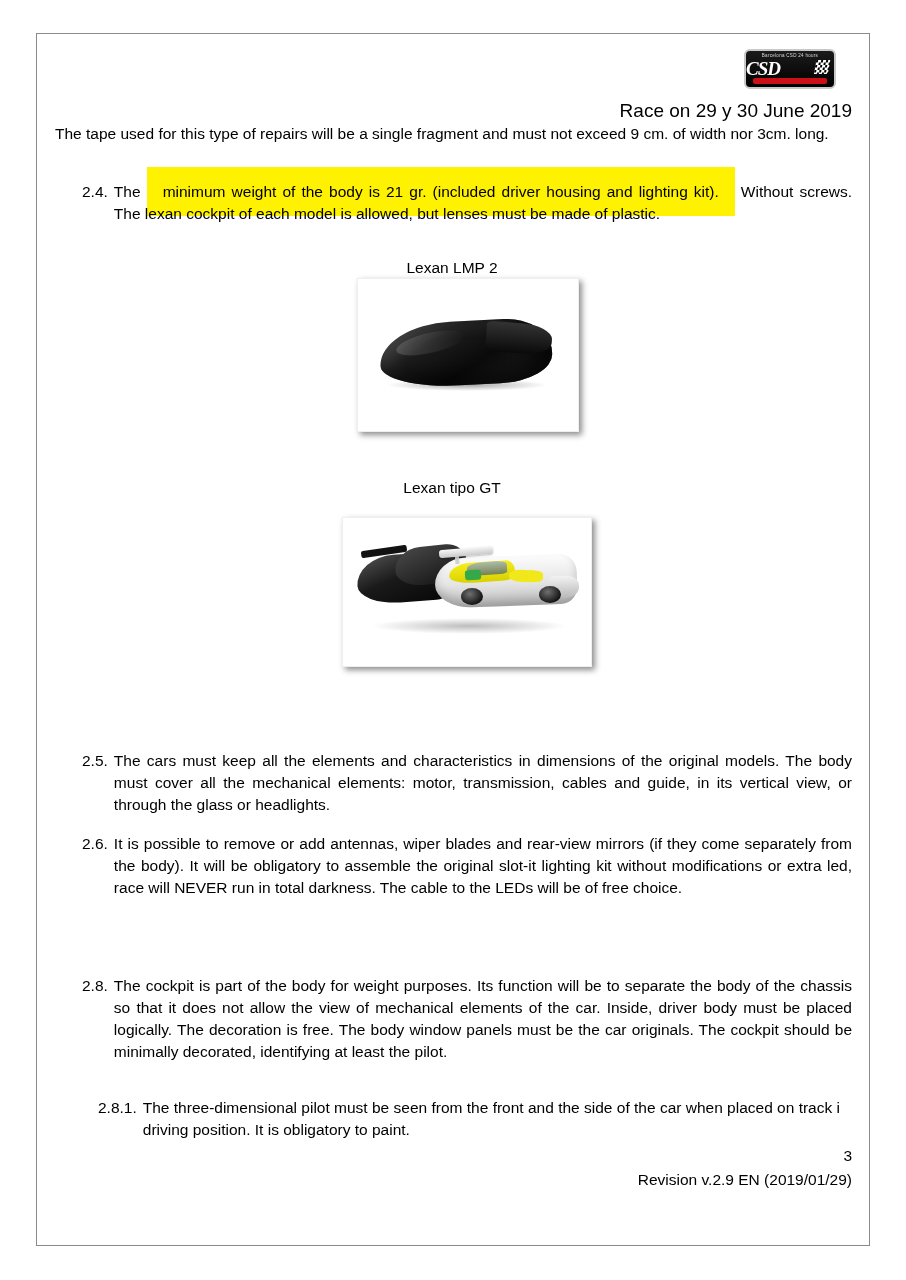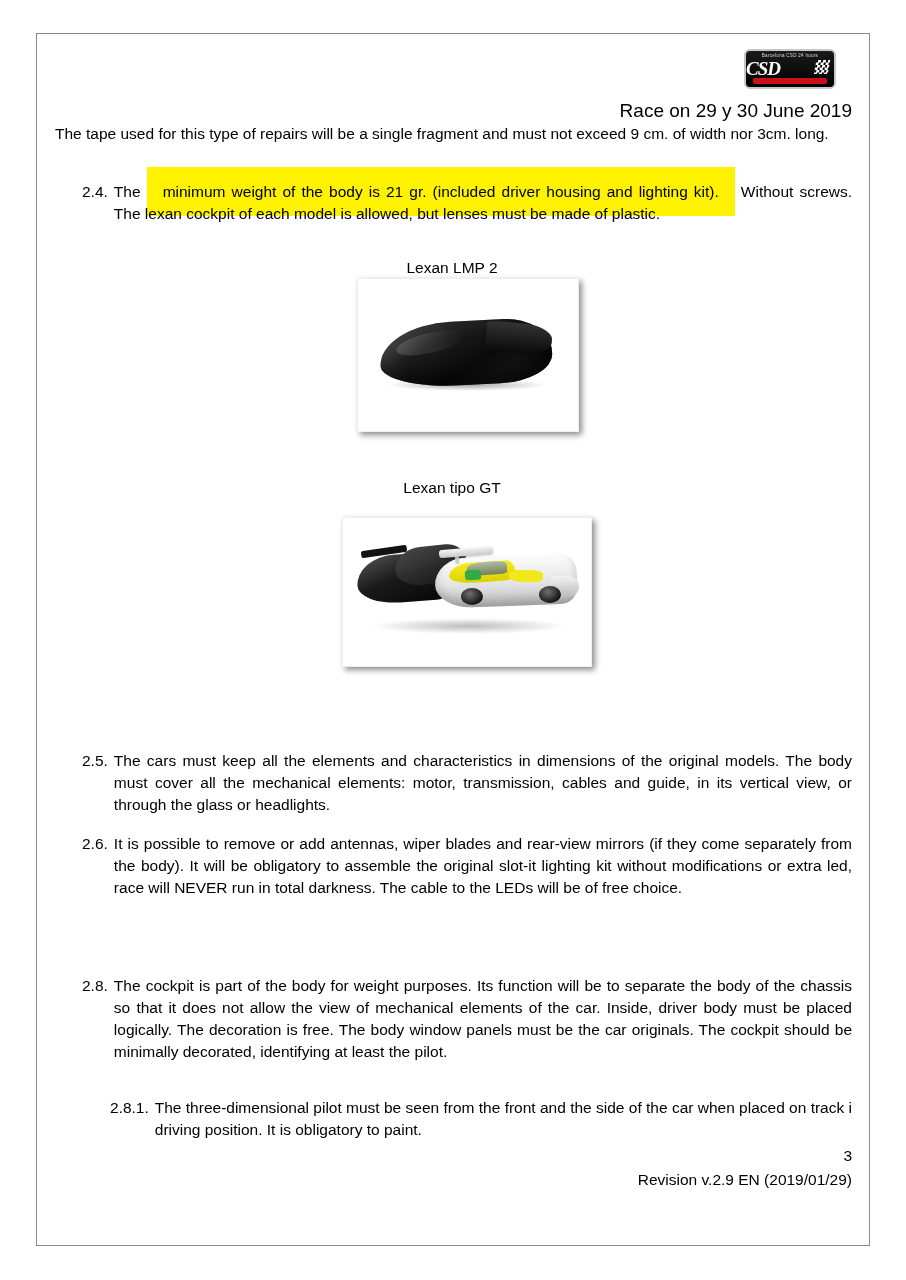--- a/index.html
+++ b/index.html
@@ -127,21 +127,21 @@
     background: #fff200;
     color: #000;
     padding: 16px;
   }
 
   .c24 { left: 30px; top: 136px; width: 770px; }
   .c25 { left: 30px; top: 705px; width: 770px; }
   .c26 { left: 30px; top: 788px; width: 770px; }
   .c27 { left: 30px; top: 871px; width: 770px; }
   .c28 { left: 30px; top: 930px; width: 770px; }
-  .c281 { left: 58px; top: 1052px; width: 742px; justify-content: center; }
+  .c281 { left: 46px; top: 1052px; width: 742px; justify-content: center; }
   .c281 .num { font-weight: normal; }
 
   .caption {
     position: absolute;
     width: 100%;
     text-align: center;
     font-size: 15.5px;
   }
   .cap1 { top: 196px; margin-top: 18px; }
   .cap2 { top: 434px; }

